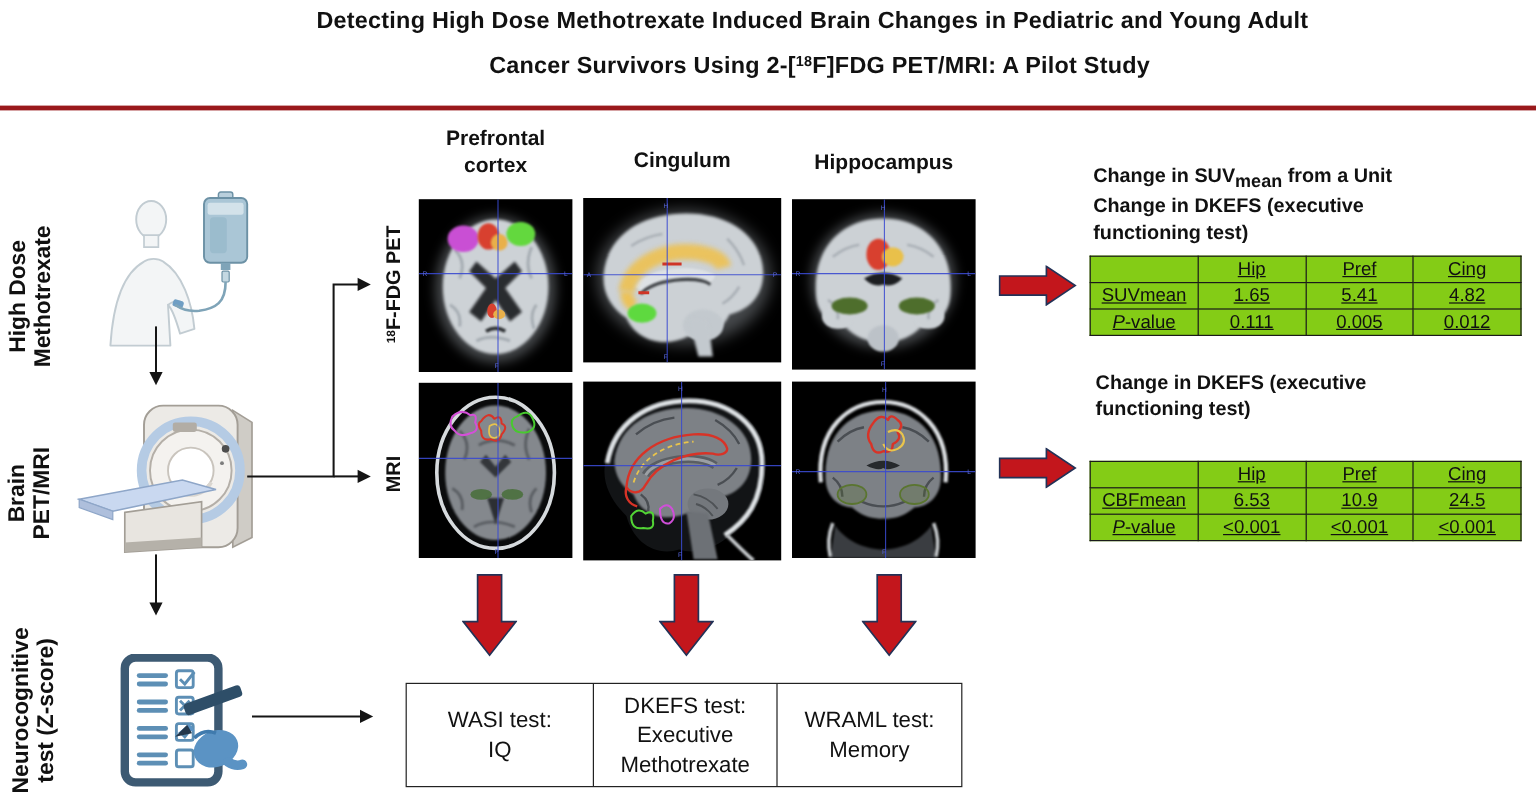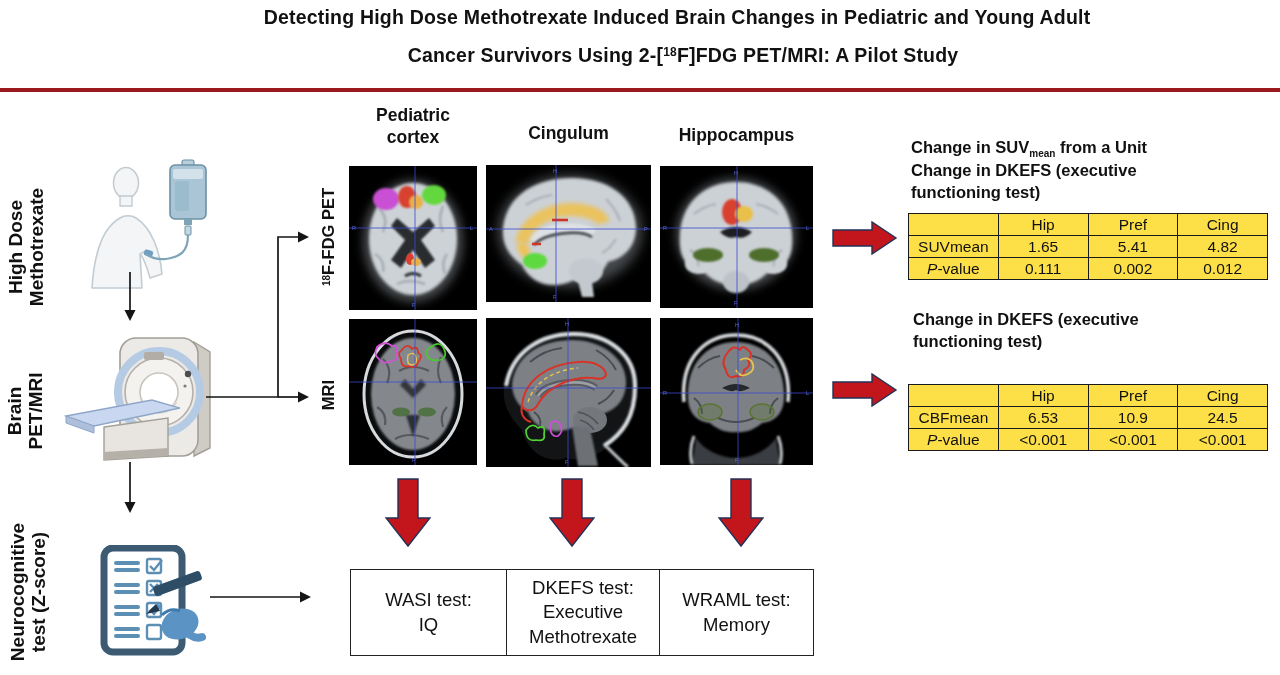--- a/index.html
+++ b/index.html
@@ -12,22 +12,22 @@
   .vlabel{font-weight:bold;text-align:center;white-space:pre-line;line-height:1.12;transform:rotate(-90deg);}
   .colhead{font-weight:bold;font-size:17.5px;text-align:center;white-space:pre-line;line-height:1.25;}
   .rowlabel{font-weight:bold;font-size:16.5px;text-align:center;transform:rotate(-90deg);white-space:nowrap;}
   .cell{position:absolute;background:#000;overflow:hidden;}
   .cell svg{display:block;}
   .tests{display:grid;grid-template-columns:155px 153px 154px;border:1.8px solid #222;background:#fff;}
   .testcell{display:flex;align-items:center;justify-content:center;text-align:center;
             font-size:18.5px;line-height:1.32;white-space:pre-line;height:85px;}
   .testcell + .testcell{border-left:1.8px solid #222;}
   .theading{font-weight:bold;font-size:16.5px;line-height:1.33;}
-  .theading .sub{font-size:10px;vertical-align:-4px;font-weight:bold;}
-  table.tbl{border-collapse:collapse;table-layout:fixed;background:#fde047;}
+  .theading .sub{font-size:15px;vertical-align:-4px;font-weight:bold;}
+  table.tbl{border-collapse:collapse;table-layout:fixed;background:#84cc16;text-decoration:underline;}
   table.tbl td{border:1.6px solid #1a1a1a;text-align:center;font-size:15.5px;padding:0;height:21px;}
   .ital{font-style:italic;}
   .xh{stroke:#3A4AD0;stroke-width:0.9;opacity:.9;}
   .olt{font-size:5.5px;fill:#5866d8;font-family:"Liberation Sans",sans-serif;}
 </style>
 </head>
 <body>
 
 <div class="canvas">
 
@@ -112,21 +112,21 @@
     </g>
     <g fill="#151515" stroke="none">
       <polygon points="124.5,310 135.5,310 130,321"></polygon>
       <polygon points="124.5,502 135.5,502 130,513"></polygon>
       <polygon points="298,231.5 298,242.5 309,237"></polygon>
       <polygon points="298,391.5 298,402.5 309,397"></polygon>
       <polygon points="300,591.5 300,602.5 311,597"></polygon>
     </g>
   </svg>
 
-  <div class="abs colhead" style="left:348px;top:105px;width:130px;">Pediatric
+  <div class="abs colhead" style="left:348px;top:105px;width:130px;">Prefrontal
 cortex</div>
   <div class="abs colhead" style="left:486px;top:123px;width:165px;">Cingulum</div>
   <div class="abs colhead" style="left:655px;top:125px;width:163px;">Hippocampus</div>
 
   <div class="abs rowlabel" style="left:250px;top:226px;width:160px;height:22px;"><span class="sup" style="font-size:10px;top:-4px;">18</span><span>F-FDG PET</span></div>
   <div class="abs rowlabel" style="left:290px;top:384px;width:80px;height:22px;">MRI</div>
 
   <div class="cell" style="left:349px;top:166px;width:128px;height:144px;">
     <svg width="128" height="144" viewBox="0 0 128 144">
       <ellipse cx="64" cy="75" rx="50" ry="61" fill="#46494c" style="filter:blur(5px)"></ellipse>
@@ -269,21 +269,21 @@
       <polygon points="13,1 33,1 33,40 45,40 23,68 1,40 13,40" fill="#C3161C" stroke="#233257" stroke-width="1.4"></polygon>
     </svg>
 
   <svg class="abs" style="left:832px;top:221px;" width="66" height="34" viewBox="0 0 66 34">
       <polygon points="1,9 40,9 40,1 64,17 40,33 40,25 1,25" fill="#C3161C" stroke="#233257" stroke-width="1.4"></polygon>
     </svg>
   <svg class="abs" style="left:832px;top:373px;" width="66" height="34" viewBox="0 0 66 34">
       <polygon points="1,9 40,9 40,1 64,17 40,33 40,25 1,25" fill="#C3161C" stroke="#233257" stroke-width="1.4"></polygon>
     </svg>
 
-  <div class="abs tests" style="left:350px;top:569px;width:462px;">
+  <div class="abs tests" style="left:338px;top:569px;width:462px;">
     <div class="testcell">WASI test:
 IQ</div>
     <div class="testcell">DKEFS test:
 Executive
 Methotrexate</div>
     <div class="testcell">WRAML test:
 Memory</div>
   </div>
 
   <div class="abs theading" style="left:911px;top:137px;width:300px;">
@@ -301,21 +301,21 @@
     </tr>
     <tr>
       <td>SUVmean</td>
       <td>1.65</td>
       <td>5.41</td>
       <td>4.82</td>
     </tr>
     <tr>
       <td><span class="ital">P</span><span>-value</span></td>
       <td>0.111</td>
-      <td>0.002</td>
+      <td>0.005</td>
       <td>0.012</td>
     </tr>
   </tbody>
     </table>
 
   <div class="abs theading" style="left:913px;top:309px;width:300px;">
     <div>Change in DKEFS (executive</div>
     <div>functioning test)</div>
   </div>
   <table class="tbl abs" style="left:908px;top:384px;width:360px;">

